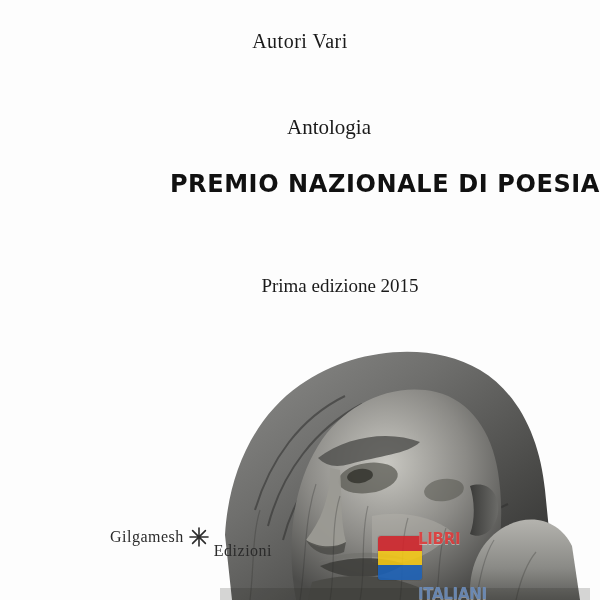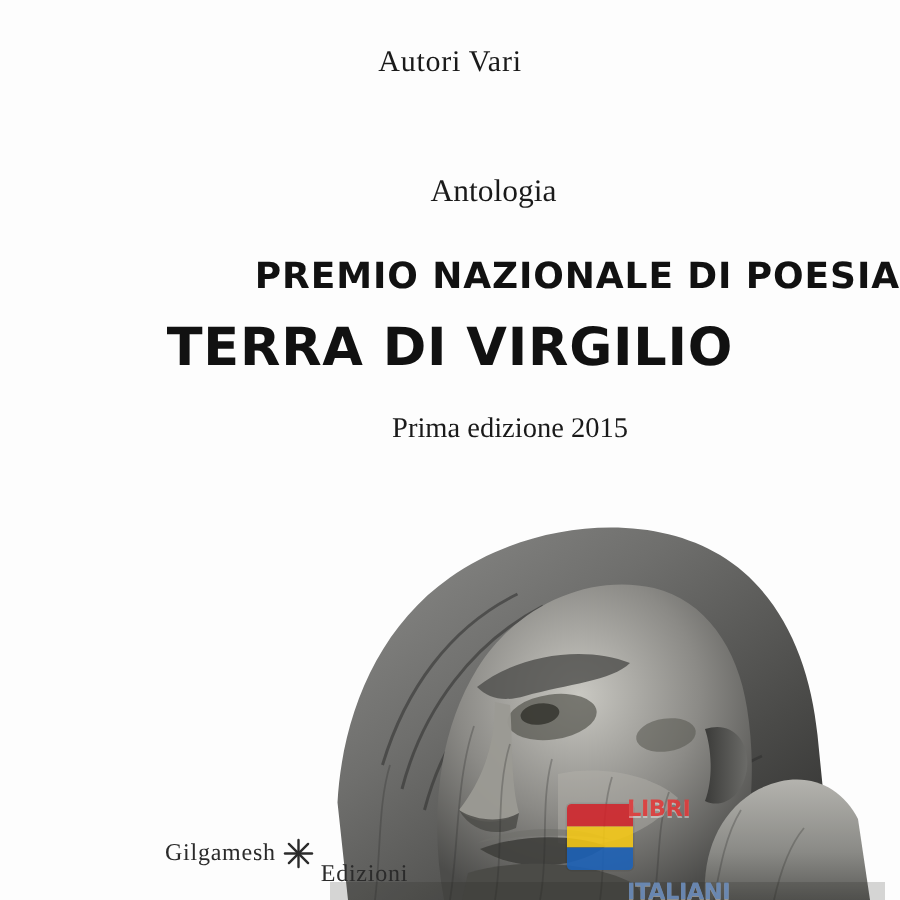--- a/index.html
+++ b/index.html
@@ -93,21 +93,21 @@
     width: 600px;
     height: 300px;
     overflow: hidden;
   }
   .bust-wrap svg { display: block; }
 
   
   .publisher {
     position: absolute;
     left: 110px;
-    bottom: 8px;
+    bottom: 40px;
     display: flex;
     align-items: center;
     gap: 4px;
     color: #2b2b2b;
   }
   .publisher .pub-name {
     font-family: "Liberation Serif", serif;
     font-size: 16px;
     letter-spacing: 0.5px;
   }
@@ -167,21 +167,20 @@
 
 <div id="page">
   <div class="cover">
 
     <div class="author">Autori Vari</div>
 
     <div class="subtitle-antologia">Antologia</div>
 
     <div class="title-line1">PREMIO NAZIONALE DI POESIA</div>
 
-    <div class="title-line2">TERRA DI VIRGILIO</div>
 
     <div class="edition">Prima edizione 2015</div>
 
     <div class="bust-wrap">
       <svg width="600" height="300" viewBox="0 0 600 300" xmlns="http://www.w3.org/2000/svg">
         <defs>
           <linearGradient id="bronzeMain" x1="0" y1="0" x2="1" y2="1">
             <stop offset="0%" stop-color="#8d8d8b"></stop>
             <stop offset="35%" stop-color="#6f6f6d"></stop>
             <stop offset="70%" stop-color="#4a4a48"></stop>

